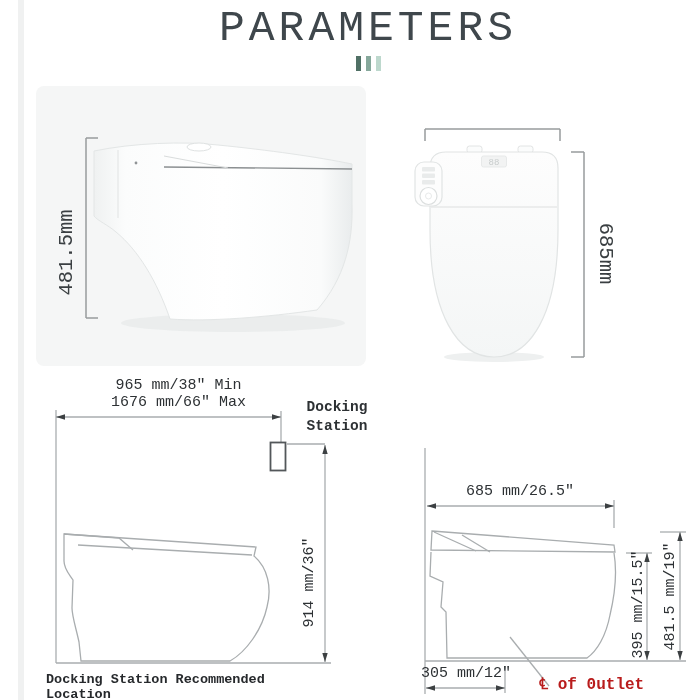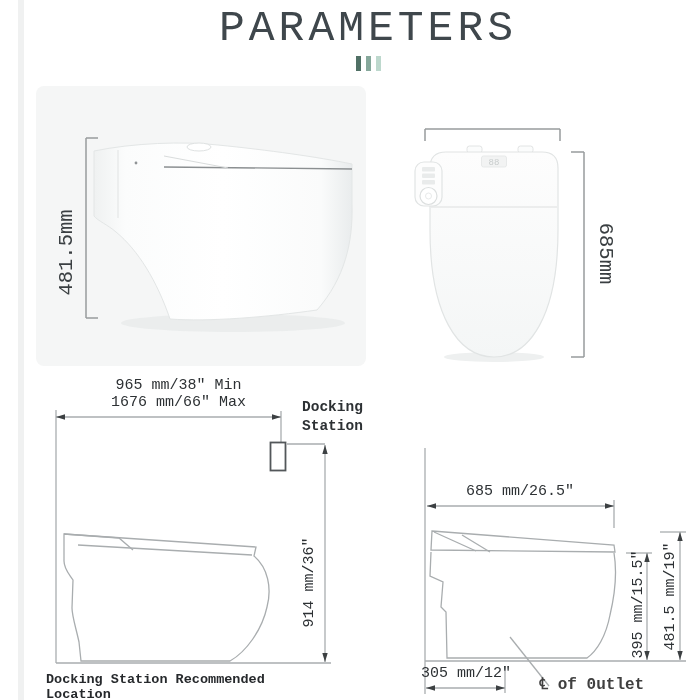--- a/index.html
+++ b/index.html
@@ -23,23 +23,23 @@
     position:absolute;left:18px;top:86px;width:330px;height:280px;border-radius:8px;
     background:#f5f6f6;
   }
   svg.art{position:absolute;left:0;top:0;}
   .lbl{position:absolute;color:#2d3134;}
   .dimtext{font-size:15px;line-height:17px;}
   .big{font-size:20.5px;color:#3a3f42;}
   .center{text-align:center;}
   .rot-ccw{transform:rotate(-90deg);}
   .rot-cw{transform:rotate(90deg);}
-  .bold{font-weight:bold;}
+  .bold{font-weight:bold;text-align:center;}
   .caption{font-size:13.5px;font-weight:bold;color:#26292c;}
-  .outlet{font-size:16px;font-weight:bold;color:#404040;}
+  .outlet{font-size:16px;font-weight:bold;color:#b91c1c;}
 </style>
 </head>
 <body>
 
 <div class="page">
   <div class="edge left"></div>
   <div class="edge right"></div>
 
   <div class="title">PARAMETERS</div>
   <div class="accent-bars">

